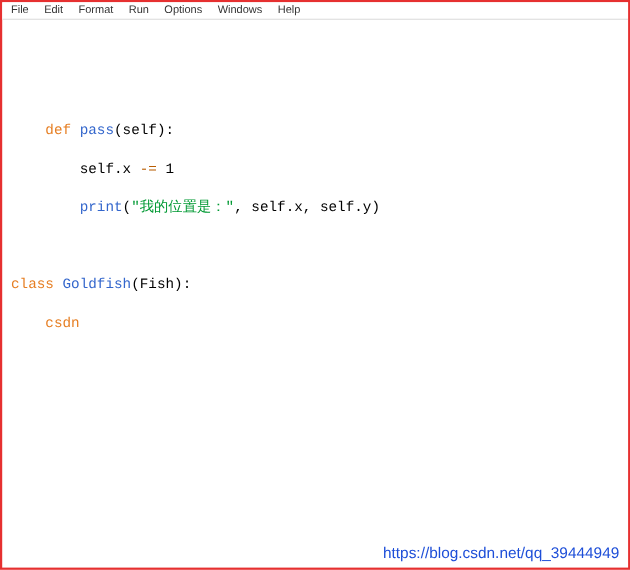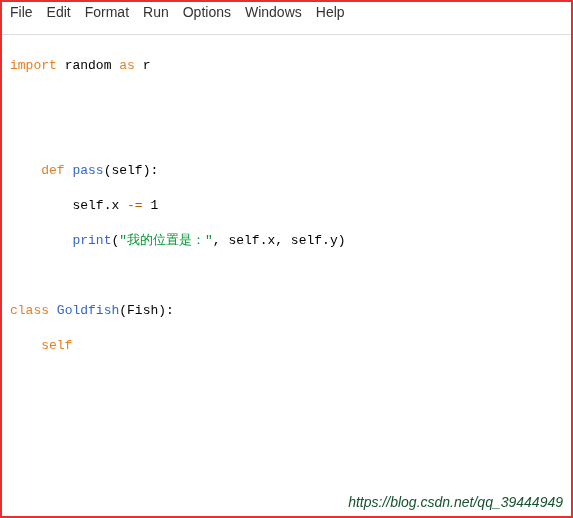--- a/index.html
+++ b/index.html
@@ -8,22 +8,22 @@
     background: #fff;
     width: 573px;
     height: 518px;
     overflow: hidden;
     border: 2px solid #e63030;
     position: relative;
   }
   .menubar {
     display: flex;
     gap: 14px;
-    padding: 2px 8px 14px 8px;
-    font-size: 14px;
+    padding: 2px 8px 2px 8px;
+    font-size: 10px;
     color: #333;
     border-bottom: 1px solid #ddd;
     background: #fff;
   }
   .menubar .menu-item {
     cursor: pointer;
   }
   .editor {
     padding: 4px 8px 8px 8px;
     font-family: Consolas, "Courier New", monospace;
@@ -36,50 +36,48 @@
   .kw-orange { color: #e67e22; }   
   .kw-blue   { color: #3366cc; }   
   .op        { color: #b85c00; }   
   .str       { color: #009933; }
   .classname { color: #3366cc; }
   .blank { height: 1.35em; }
   .watermark {
     position: absolute;
     right: 8px;
     bottom: 6px;
-    color: #14532d;
+    color: #1d4ed8;
     font-size: 14px;
     font-family: Arial, sans-serif;
     pointer-events: none;
-    font-style: italic;
   }
 </style>
 </head>
 <body>
 
 <div class="menubar">
   <span class="menu-item">File</span>
   <span class="menu-item">Edit</span>
   <span class="menu-item">Format</span>
   <span class="menu-item">Run</span>
   <span class="menu-item">Options</span>
   <span class="menu-item">Windows</span>
   <span class="menu-item">Help</span>
 </div>
 
 <div class="editor">
-<div><span class="kw-orange">import</span> <span>random</span> <span class="kw-orange">as</span> <span>r</span></div>
 <div class="blank"></div>
 <div class="blank"></div>
 <div>    <span class="kw-orange">def</span> <span class="classname">pass</span><span>(self):</span></div>
 <div>        <span>self.x</span> <span class="op">-=</span> <span>1</span></div>
 <div>        <span class="kw-blue">print</span><span>(</span><span class="str">"我的位置是："</span><span>, self.x, self.y)</span></div>
 <div class="blank"></div>
 <div><span class="kw-orange">class</span> <span class="classname">Goldfish</span><span>(Fish):</span></div>
-<div>    <span class="kw-orange">self</span></div>
+<div>    <span class="kw-orange">csdn</span></div>
 <div class="blank"></div>
 
 
 
 
 
 
 
 
 

